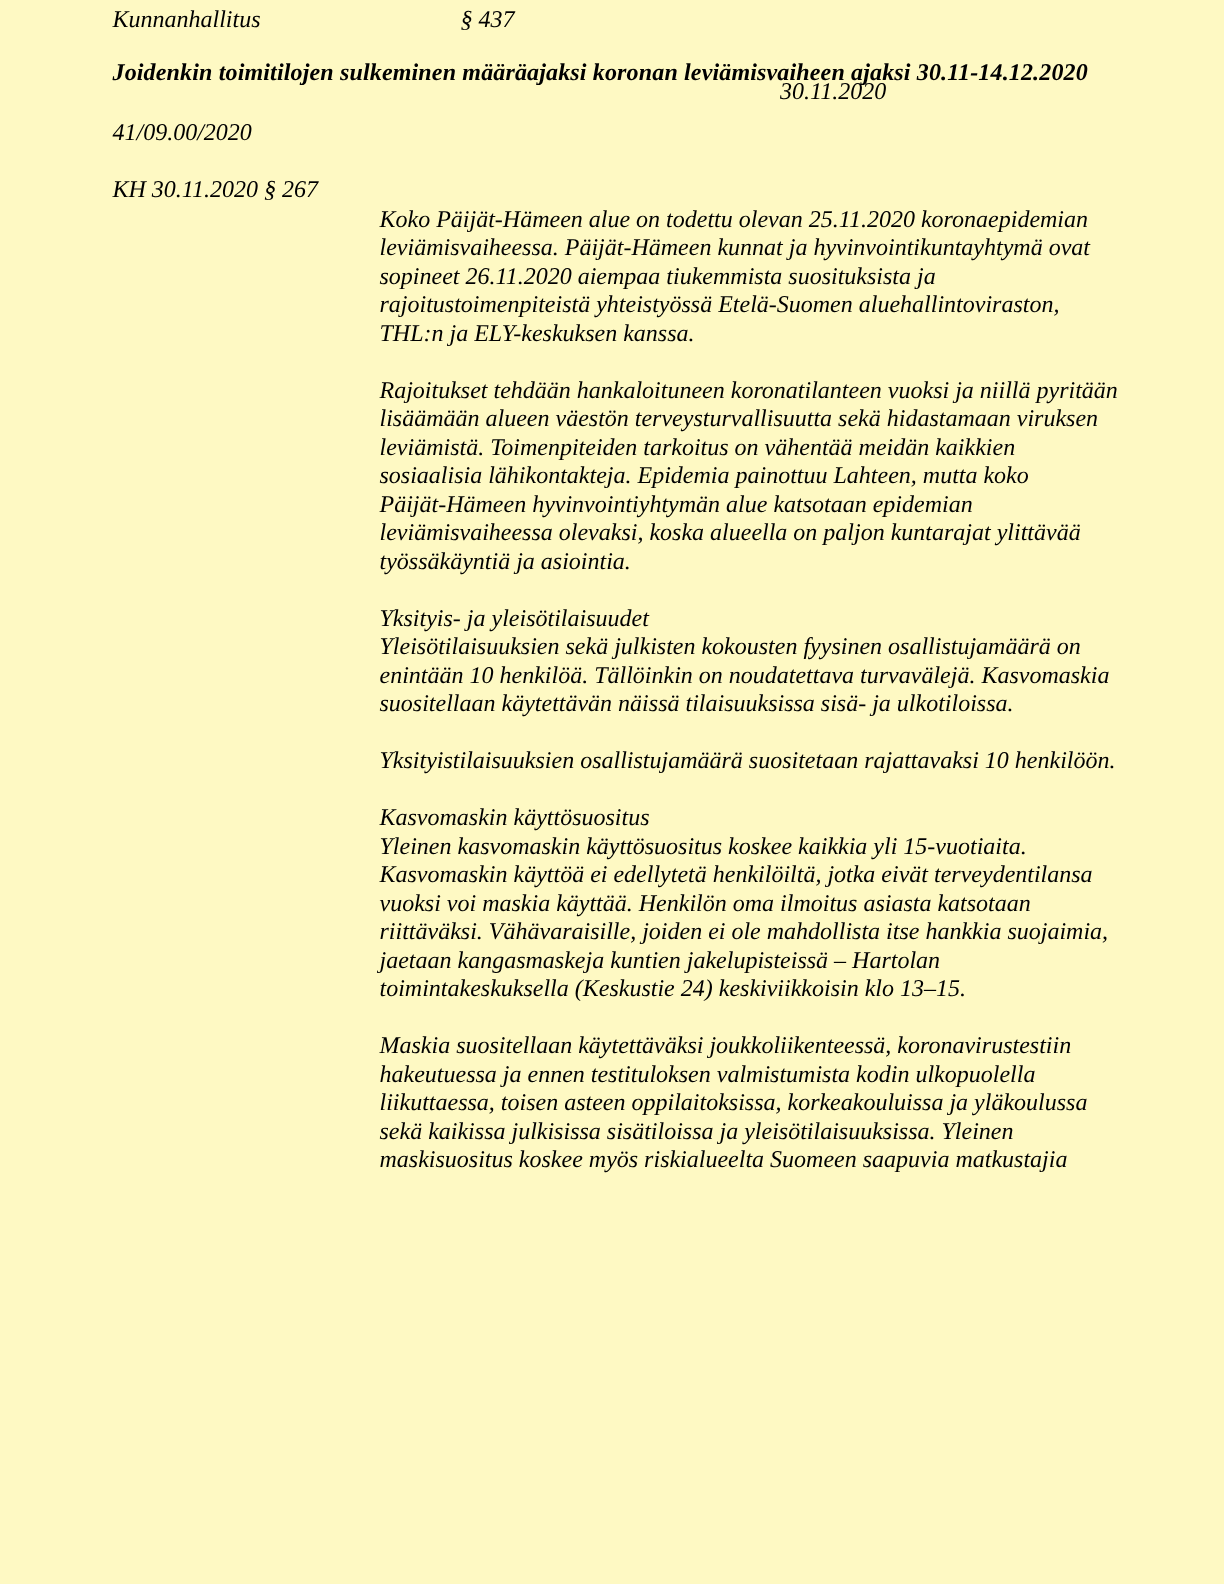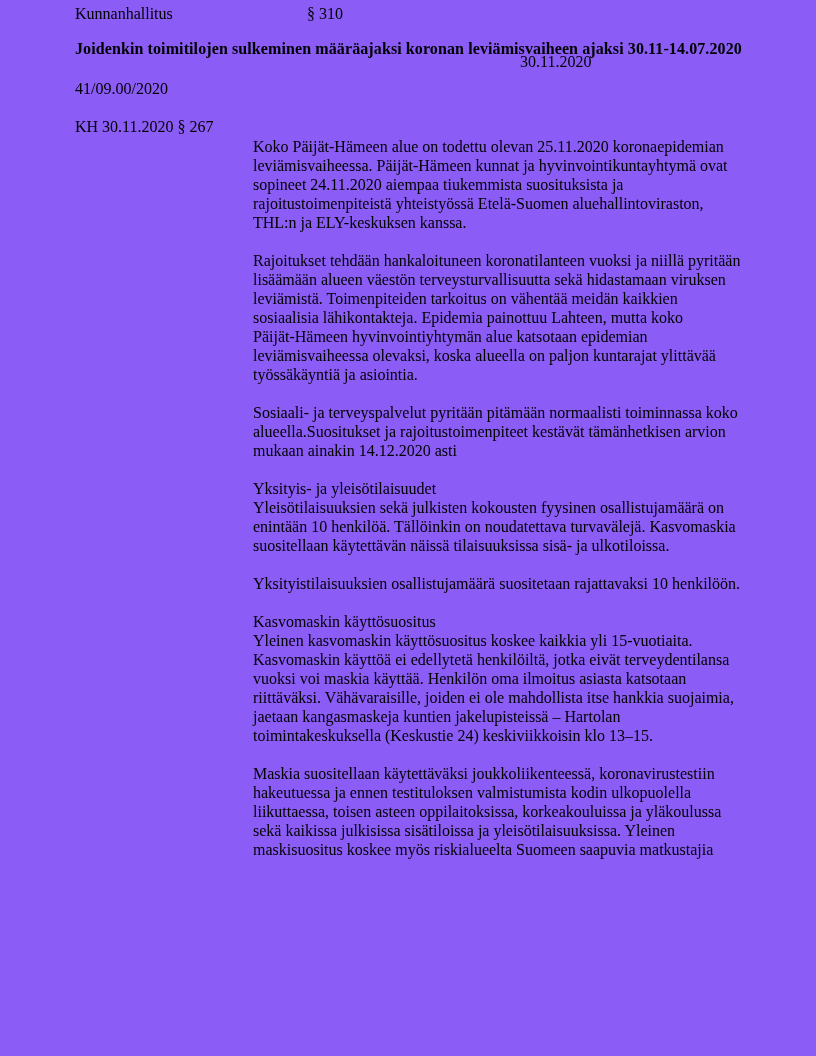--- a/index.html
+++ b/index.html
@@ -12,21 +12,22 @@
     background: #ffffff;
     color: #000000;
     font-family: "Liberation Serif", "DejaVu Serif", serif;
     font-size: 16px;
     position: relative;
     overflow: hidden;
   }
   .page {
     position: absolute;
     inset: 0;
-    background: #8b5cf6;
+    background: #fef9c3;
+    font-style: italic;
   }
   .doc-header {
     position: absolute;
     top: 4px;
     left: 75px;
     right: 20px;
     height: 19px;
     line-height: 19px;
     white-space: nowrap;
   }
@@ -71,46 +72,43 @@
     margin-bottom: 0;
   }
 </style>
 </head>
 <body>
 
 <div class="page">
 
   <div class="doc-header">
     <span class="h-organ">Kunnanhallitus</span>
-    <span class="h-section">§ 310</span>
+    <span class="h-section">§ 437</span>
     <span class="h-date">30.11.2020</span>
   </div>
 
-  <div class="doc-title">Joidenkin toimitilojen sulkeminen määräajaksi koronan leviämisvaiheen ajaksi 30.11-14.07.2020</div>
+  <div class="doc-title">Joidenkin toimitilojen sulkeminen määräajaksi koronan leviämisvaiheen ajaksi 30.11-14.12.2020</div>
 
   <div class="case-number">41/09.00/2020</div>
 
   <div class="section-ref">KH 30.11.2020 § 267</div>
 
   <div class="body-col">
     <p class="para">Koko Päijät-Hämeen alue on todettu olevan 25.11.2020 koronaepidemian
 leviämisvaiheessa. Päijät-Hämeen kunnat ja hyvinvointikuntayhtymä ovat
-sopineet 24.11.2020 aiempaa tiukemmista suosituksista ja
+sopineet 26.11.2020 aiempaa tiukemmista suosituksista ja
 rajoitustoimenpiteistä yhteistyössä Etelä-Suomen aluehallintoviraston,
 THL:n ja ELY-keskuksen kanssa.</p>
     <p class="para">Rajoitukset tehdään hankaloituneen koronatilanteen vuoksi ja niillä pyritään
 lisäämään alueen väestön terveysturvallisuutta sekä hidastamaan viruksen
 leviämistä. Toimenpiteiden tarkoitus on vähentää meidän kaikkien
 sosiaalisia lähikontakteja. Epidemia painottuu Lahteen, mutta koko
 Päijät-Hämeen hyvinvointiyhtymän alue katsotaan epidemian
 leviämisvaiheessa olevaksi, koska alueella on paljon kuntarajat ylittävää
 työssäkäyntiä ja asiointia.</p>
-    <p class="para">Sosiaali- ja terveyspalvelut pyritään pitämään normaalisti toiminnassa koko
-alueella.Suositukset ja rajoitustoimenpiteet kestävät tämänhetkisen arvion
-mukaan ainakin 14.12.2020 asti</p>
     <p class="para">Yksityis- ja yleisötilaisuudet
 Yleisötilaisuuksien sekä julkisten kokousten fyysinen osallistujamäärä on
 enintään 10 henkilöä. Tällöinkin on noudatettava turvavälejä. Kasvomaskia
 suositellaan käytettävän näissä tilaisuuksissa sisä- ja ulkotiloissa.</p>
     <p class="para">Yksityistilaisuuksien osallistujamäärä suositetaan rajattavaksi 10 henkilöön.</p>
     <p class="para">Kasvomaskin käyttösuositus
 Yleinen kasvomaskin käyttösuositus koskee kaikkia yli 15-vuotiaita.
 Kasvomaskin käyttöä ei edellytetä henkilöiltä, jotka eivät terveydentilansa
 vuoksi voi maskia käyttää. Henkilön oma ilmoitus asiasta katsotaan
 riittäväksi. Vähävaraisille, joiden ei ole mahdollista itse hankkia suojaimia,

